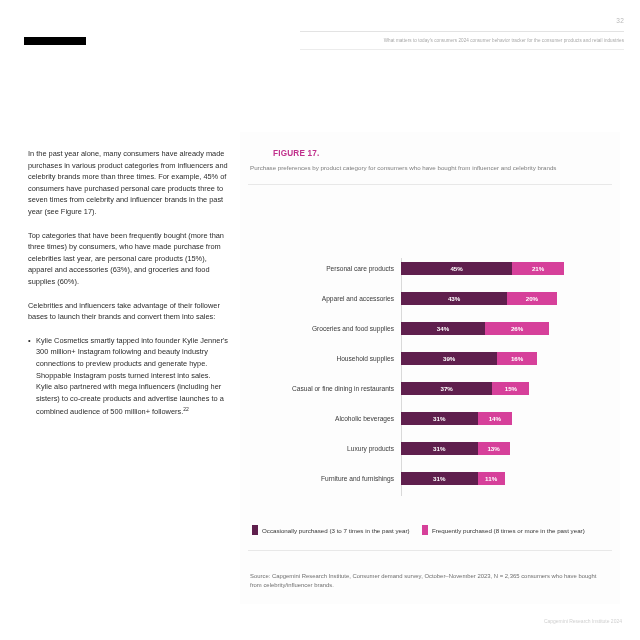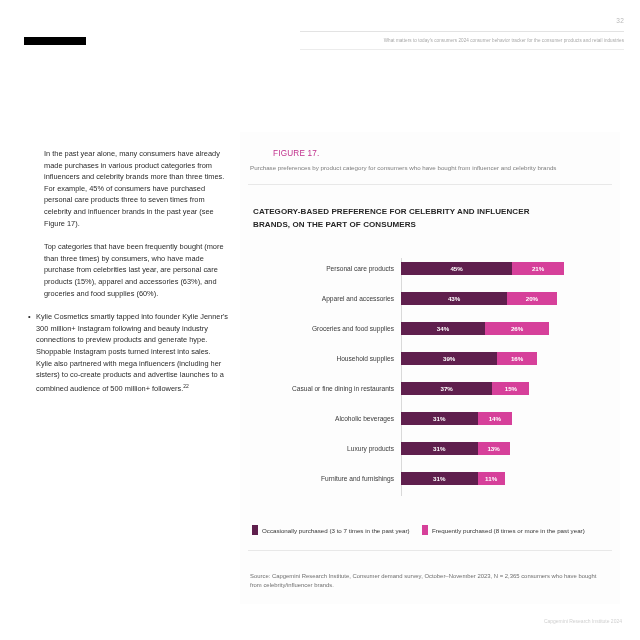--- a/index.html
+++ b/index.html
@@ -32,42 +32,42 @@
   }
   .header-rule2{
     position:absolute;left:300px;top:49px;width:324px;height:1px;background:#ececec;
   }
 
   
   .left-col{
     position:absolute;left:28px;top:148px;width:200px;
   }
   .left-col p{
-    margin:0 0 12px 16px;
+    margin:0 0 12px 0;
     font-size:7.4px;line-height:11.6px;color:#2b2b2b;
     text-align:left;
   }
   .bullet-list{margin:0;padding:0;list-style:none;}
   .bullet-list li{
     position:relative;padding-left:8px;
     font-size:7.4px;line-height:11.6px;color:#2b2b2b;
   }
   .bullet-list li:before{
     content:"•";position:absolute;left:0;top:0;font-size:7.4px;color:#2b2b2b;
   }
   .sup{font-size:5px;vertical-align:super;}
 
   
   .figure-panel{
     position:absolute;left:240px;top:132px;width:380px;height:472px;
     background:#fdfdfd;
   }
   .fig-label{
     position:absolute;left:10px;top:17px;
-    font-size:8.2px;font-weight:normal;color:#c0308c;letter-spacing:.2px;padding-left:23px;
+    font-size:8.2px;font-weight:bold;color:#c0308c;letter-spacing:.2px;padding-left:23px;
   }
   .fig-sub{
     position:absolute;left:10px;top:31px;width:360px;
     font-size:6.2px;color:#7d7d7d;line-height:9px;
   }
   .fig-rule-top{
     position:absolute;left:8px;top:52px;width:364px;height:1px;background:#e8e8e8;
   }
   .chart-title{
     position:absolute;left:13px;top:74px;width:300px;
@@ -134,32 +134,32 @@
   <div class="header-rule"></div>
   <div class="page-num">32</div>
   <div class="black-bar"></div>
   <div class="running-head">What matters to today's consumers 2024 consumer behavior tracker for the consumer products and retail industries</div>
   <div class="header-rule2"></div>
 </div>
 
 <div class="left-col">
   <p>In the past year alone, many consumers have already made purchases in various product categories from influencers and celebrity brands more than three times. For example, 45% of consumers have purchased personal care products three to seven times from celebrity and influencer brands in the past year (see Figure 17).</p>
   <p>Top categories that have been frequently bought (more than three times) by consumers, who have made purchase from celebrities last year, are personal care products (15%), apparel and accessories (63%), and groceries and food supplies (60%).</p>
+  <p>Celebrities and influencers take advantage of their follower bases to launch their brands and convert them into sales:</p>
   <ul class="bullet-list">
     <li><span>Kylie Cosmetics smartly tapped into founder Kylie Jenner's 300 million+ Instagram following and beauty industry connections to preview products and generate hype. Shoppable Instagram posts turned interest into sales. Kylie also partnered with mega influencers (including her sisters) to co-create products and advertise launches to a combined audience of 500 million+ followers.</span><span class="sup">22</span></li>
   </ul>
 </div>
 
 <div class="figure-panel">
 
   <div class="fig-label">FIGURE 17.</div>
   <div class="fig-sub">Purchase preferences by product category for consumers who have bought from influencer and celebrity brands</div>
   <div class="fig-rule-top"></div>
 
-  <div class="chart-title">CATEGORY-BASED PREFERENCE FOR CELEBRITY AND INFLUENCER BRANDS, ON THE PART OF CONSUMERS</div>
 
   <div class="chart">
     <div class="axis-line"></div>
     <div id="rows-host">
         <div class="row" style="top: 4px;">
           <div class="cat-label">Personal care products</div>
           <div class="bar-wrap" style="width: 163.02px;">
             <div class="seg seg-occ" style="width: 111.15px; background: rgb(95, 31, 77);">45%</div>
             <div class="seg seg-freq" style="left: 111.15px; width: 51.87px; background: rgb(214, 64, 154);">21%</div>
           </div>

